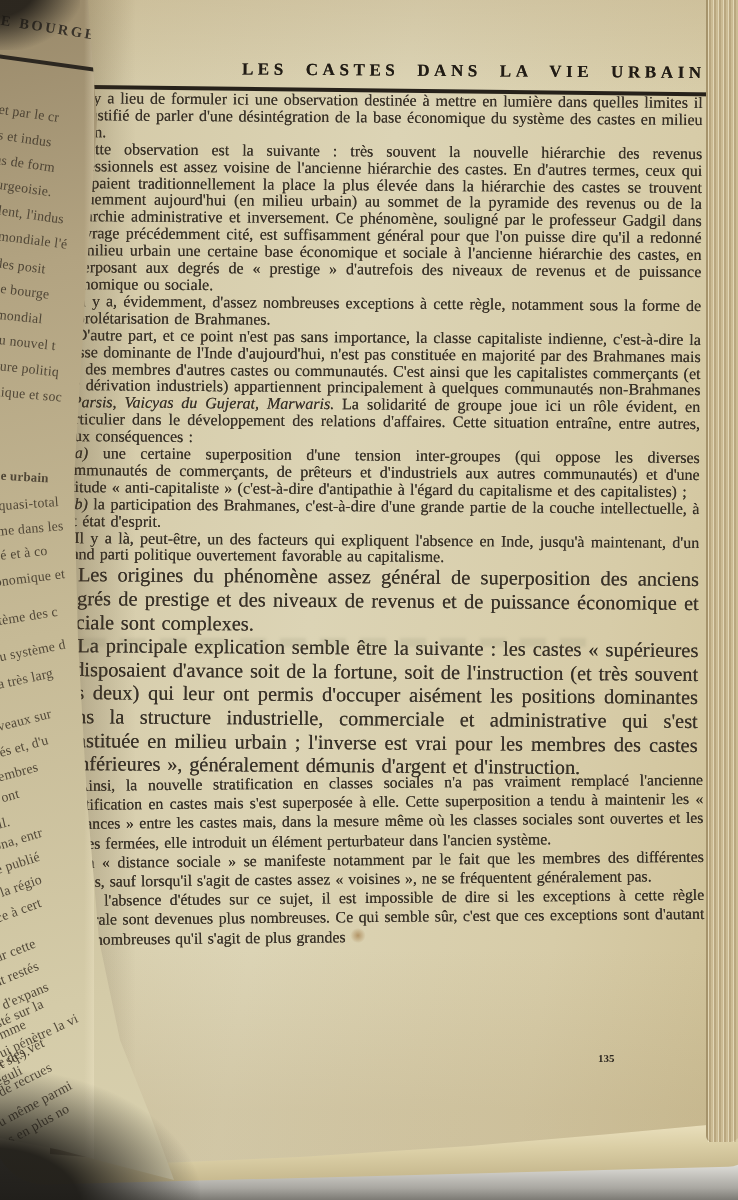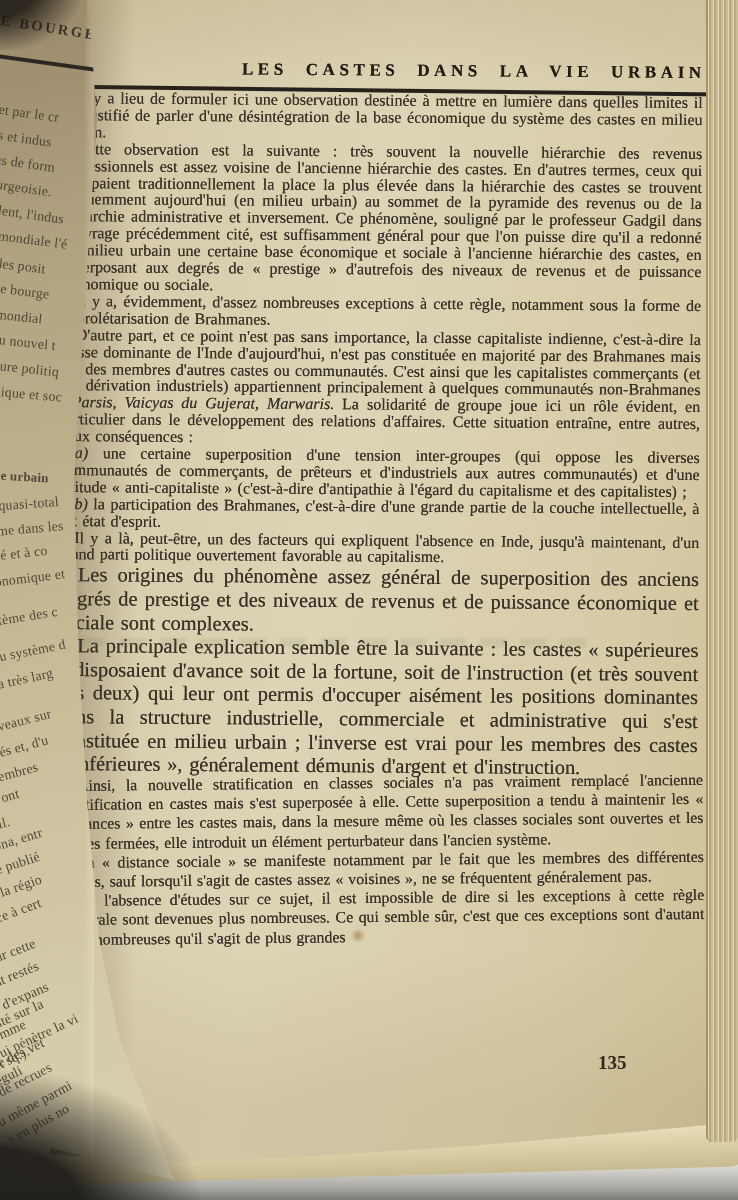--- a/index.html
+++ b/index.html
@@ -41,21 +41,21 @@
      border-radius:2px;transform:rotate(.25deg);}
   p.para{margin:0;text-align:justify;}
   .small {font-size:16px;  line-height:16.9px;word-spacing:1.2px;text-indent:16px;}
   .large {font-size:20.4px;line-height:23.6px;word-spacing:1.6px;text-indent:20px;}
   .small2{font-size:15.8px;line-height:19.2px;word-spacing:1px;text-indent:15px;}
   .first{margin-top:22px;}
   .gap-before{margin-top:17px;}
   .gap-before-lg{margin-top:19px;}
   .it{font-style:italic;}
   .para, .running-header{text-shadow:0 0 .4px rgba(45,38,28,.85);}
-  .page-number{position:absolute;left:548px;top:1052px;font-size:19px;font-weight:bold;
+  .page-number{position:absolute;left:548px;top:1052px;font-size:11px;font-weight:bold;
      color:#2e2820;z-index:4;}
   
   .ghost-line{position:absolute;left:30px;top:638px;width:510px;height:9px;z-index:3;opacity:.5;
      filter:blur(1.5px);
      background:repeating-linear-gradient(90deg,rgba(118,120,92,.28) 0 26px,transparent 26px 40px);}
   .stain{position:absolute;left:300px;top:928px;width:16px;height:15px;border-radius:50%;z-index:4;
      background:radial-gradient(circle,rgba(152,108,52,.6),rgba(152,108,52,0) 70%);}
   
   .left-page{position:absolute;left:0;top:0;width:190px;height:1200px;z-index:6;overflow:hidden;
      background:linear-gradient(168deg,#99896a 0%,#b2a381 22%,#c6ba96 52%,#d4cba8 82%,#d9d1b0 100%);

